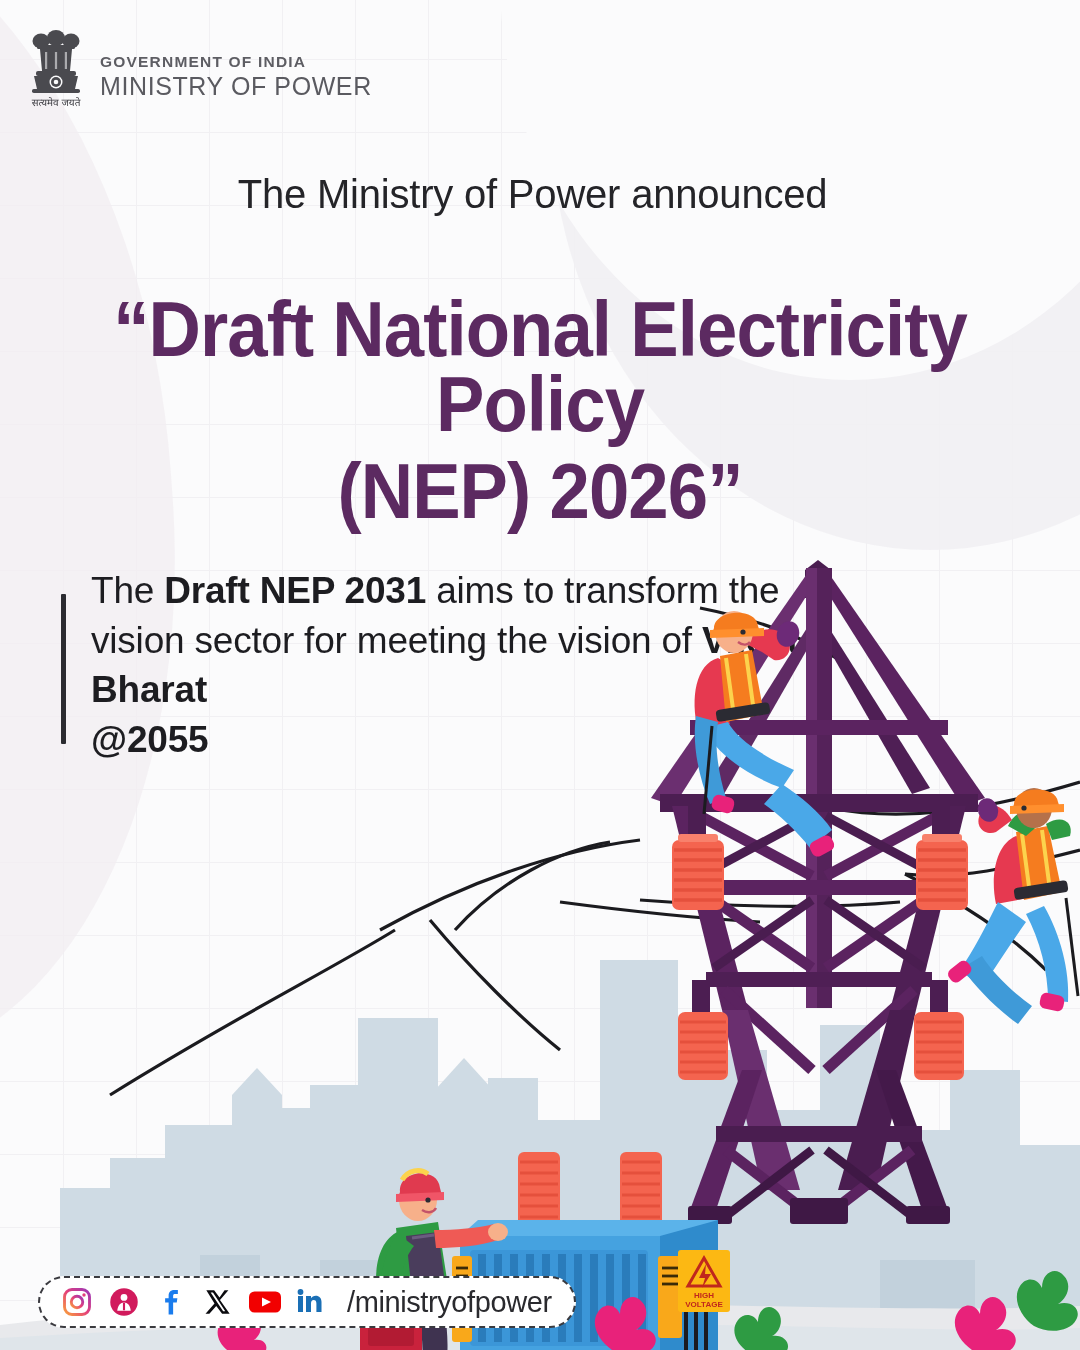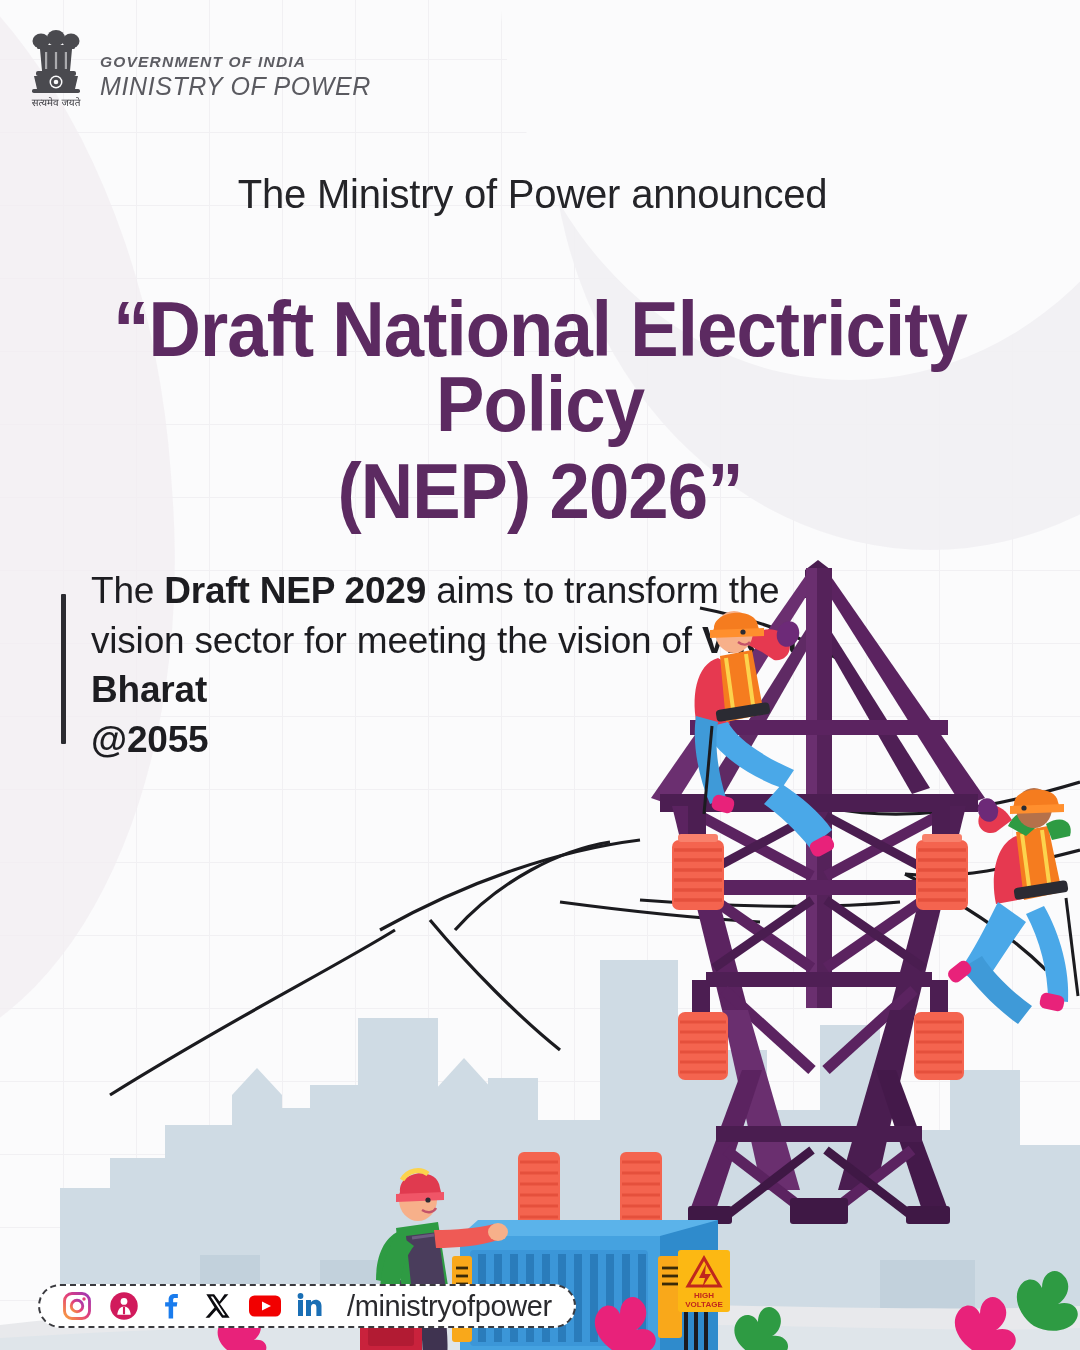--- a/index.html
+++ b/index.html
@@ -39,21 +39,21 @@
     position:absolute;right:-120px;top:-420px;width:700px;height:800px;
     background:#fbfbfc;
     border-radius:50%;
   }
 
   
   .logo-row{
     position:absolute;left:24px;top:26px;display:flex;align-items:center;gap:12px;
   }
   .emblem{width:64px;height:96px;display:block;}
-  .logo-text{display:flex;flex-direction:column;justify-content:flex-start;padding-top:6px;font-style:italic;}
+  .logo-text{display:flex;flex-direction:column;justify-content:flex-start;padding-top:6px;}
   .gov-line{
     font-size:15.5px;letter-spacing:1.2px;color:#5d5d63;font-weight:700;
     line-height:1.05;
   }
   .mop-line{
     font-size:25px;letter-spacing:.6px;color:#5a5a60;font-weight:400;
     line-height:1.12;margin-top:1px;
   }
 
   
@@ -93,21 +93,21 @@
 
   
   .city{position:absolute;left:0;bottom:0;width:1080px;height:420px;}
 
   
   .illus{position:absolute;left:0;bottom:0;width:1080px;height:800px;}
 
   
   .social{
     position:absolute;left:38px;bottom:22px;
-    height:44px;display:flex;align-items:center;gap:0;
+    height:52px;display:flex;align-items:center;gap:0;
     background:#ffffff;border-radius:28px;
     border:2px dashed #3a3a3f;
     padding:0 22px 0 20px;
     box-sizing:border-box;
   }
   .social .ic{width:34px;height:34px;display:flex;align-items:center;justify-content:center;margin-right:13px;}
   .social .handle{
     font-size:29px;color:#2a2a2e;margin-left:5px;letter-spacing:-.4px;
   }
 </style>
@@ -154,21 +154,21 @@
   </div>
 
   <div class="headline">
     <span>“Draft National Electricity Policy</span>
     <span class="hl2">(NEP) 2026”</span>
   </div>
 
   <div class="body-block">
     <div class="accent-bar"></div>
     <div class="body-text">
-      <span>The </span><b>Draft NEP 2029</b><span> aims to transform the vision sector for meeting the vision of </span><b>Viksit Bharat</b><br><b>@2055</b>
+      <span>The </span><b>Draft NEP 2031</b><span> aims to transform the vision sector for meeting the vision of </span><b>Viksit Bharat</b><br><b>@2055</b>
     </div>
   </div>
 
   <svg class="city" viewBox="0 0 1080 420" preserveAspectRatio="none">
     <g fill="#cfdbe4">
       <rect x="60" y="258" width="110" height="162"></rect>
       <rect x="110" y="228" width="70" height="192"></rect>
       <rect x="165" y="195" width="70" height="225"></rect>
       <rect x="232" y="165" width="50" height="255"></rect>
       <polygon points="232,165 257,138 282,165"></polygon>

